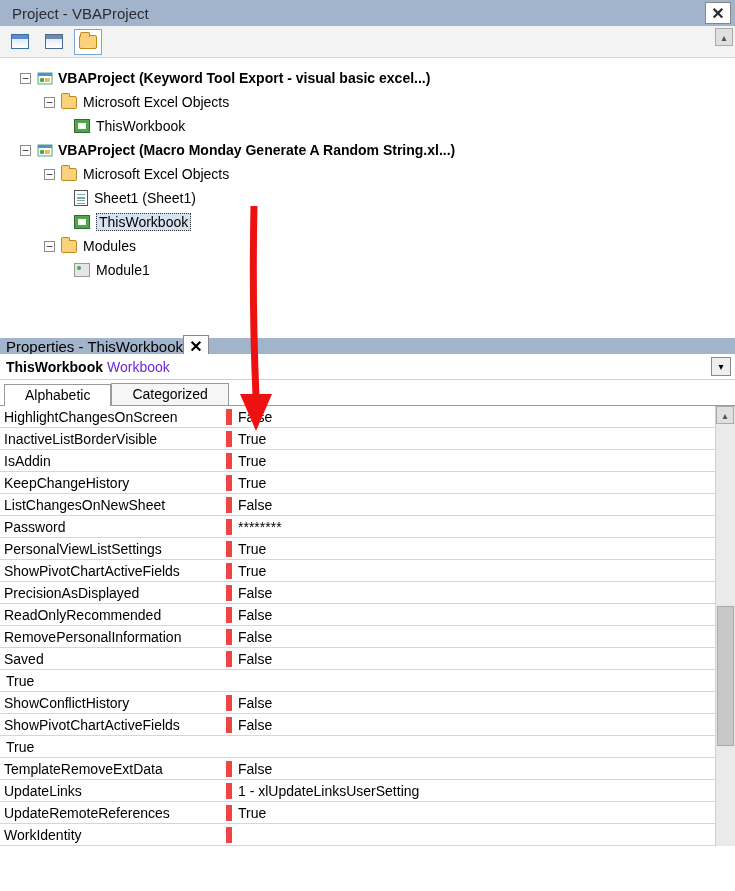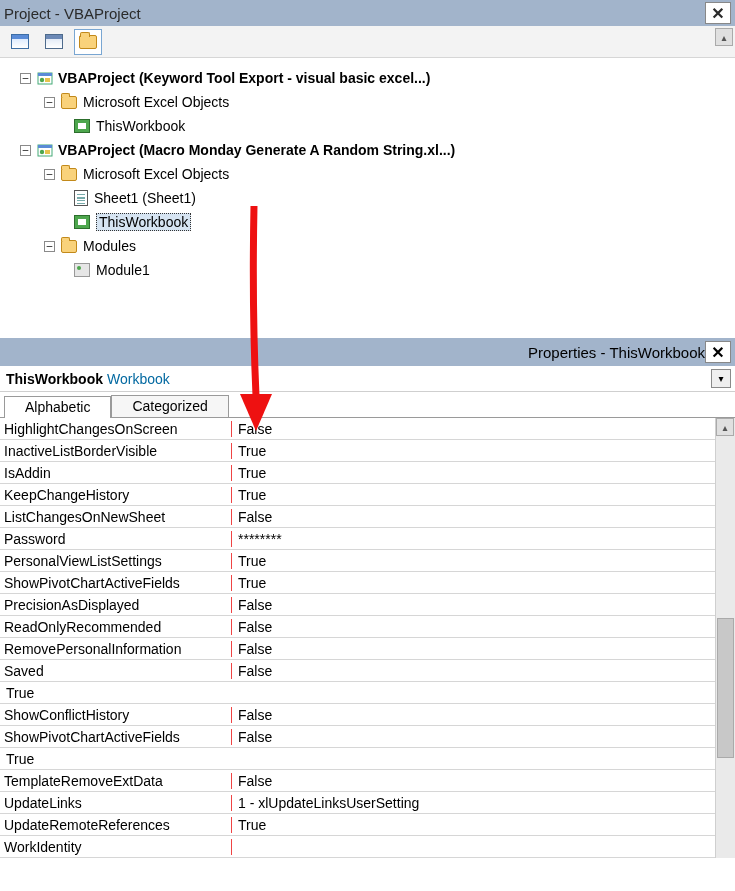--- a/index.html
+++ b/index.html
@@ -12,21 +12,21 @@
     overflow: hidden;
     position: relative;
   }
   
   .pane-title {
     background: #a2b4cb;
     height: 26px;
     display: flex;
     align-items: center;
     justify-content: space-between;
-    padding: 0 4px 0 4px;
+    padding: 0 4px 0 12px;
     color: #2b2b2b;
     font-size: 15px;
     position: relative;
   }
   .close-btn {
     width: 26px; height: 22px;
     background: #fff;
     border: 1px solid #888;
     display: flex; align-items: center; justify-content: center;
     font-weight: bold;
@@ -121,37 +121,37 @@
   .ticon.mod { width:16px; height:14px; background:#e6e6e6; border:1px solid #999; position:relative; margin-right:6px; }
   .ticon.mod:after { content:""; position:absolute; left:2px; top:2px; width:4px; height:4px; background:#4da64d; border-radius:50%; }
   .tree-row.selected .label {
     background:#d6e4f2;
     border:1px dotted #333;
     padding:0 2px;
   }
   
   .props-title {
     background: #a2b4cb;
-    height: 28px;
+    height: 16px;
     display: flex;
     align-items: center;
-    justify-content: flex-end;
+    justify-content: flex-start;
     padding: 0 4px 0 6px;
     font-size: 15px;
   }
   .obj-row {
     display:flex; align-items:center;
     height:26px;
     border-bottom:1px solid #cfcfcf;
     background:#fff;
     padding-left:6px;
     position: relative;
   }
   .obj-name { font-weight:700; margin-right:4px; }
-  .obj-type { color:#0369a1; }
+  .obj-type { color:#6d28d9; }
   .dd-btn {
     position:absolute; right:4px; top:3px;
     width:20px; height:19px;
     background:#efefef; border:1px solid #8a8a8a;
     display:flex; align-items:center; justify-content:center;
     font-size:10px; cursor:pointer;
   }
   .tabs {
     display:flex;
     height:26px;
@@ -181,21 +181,21 @@
   .grow {
     display:flex;
     height:22px;
     border-bottom:1px solid #d6d6d6;
     align-items:center;
     font-size:14px;
   }
   .pname {
     width: 232px;
     padding-left:4px;
-    border-right:1px solid #ef4444;
+    border-right:6px solid #ef4444;
     white-space:nowrap;
     overflow:hidden;
     cursor:pointer;
   }
   .pval {
     flex:1;
     padding-left:6px;
     cursor:text;
   }
   .vscroll {

